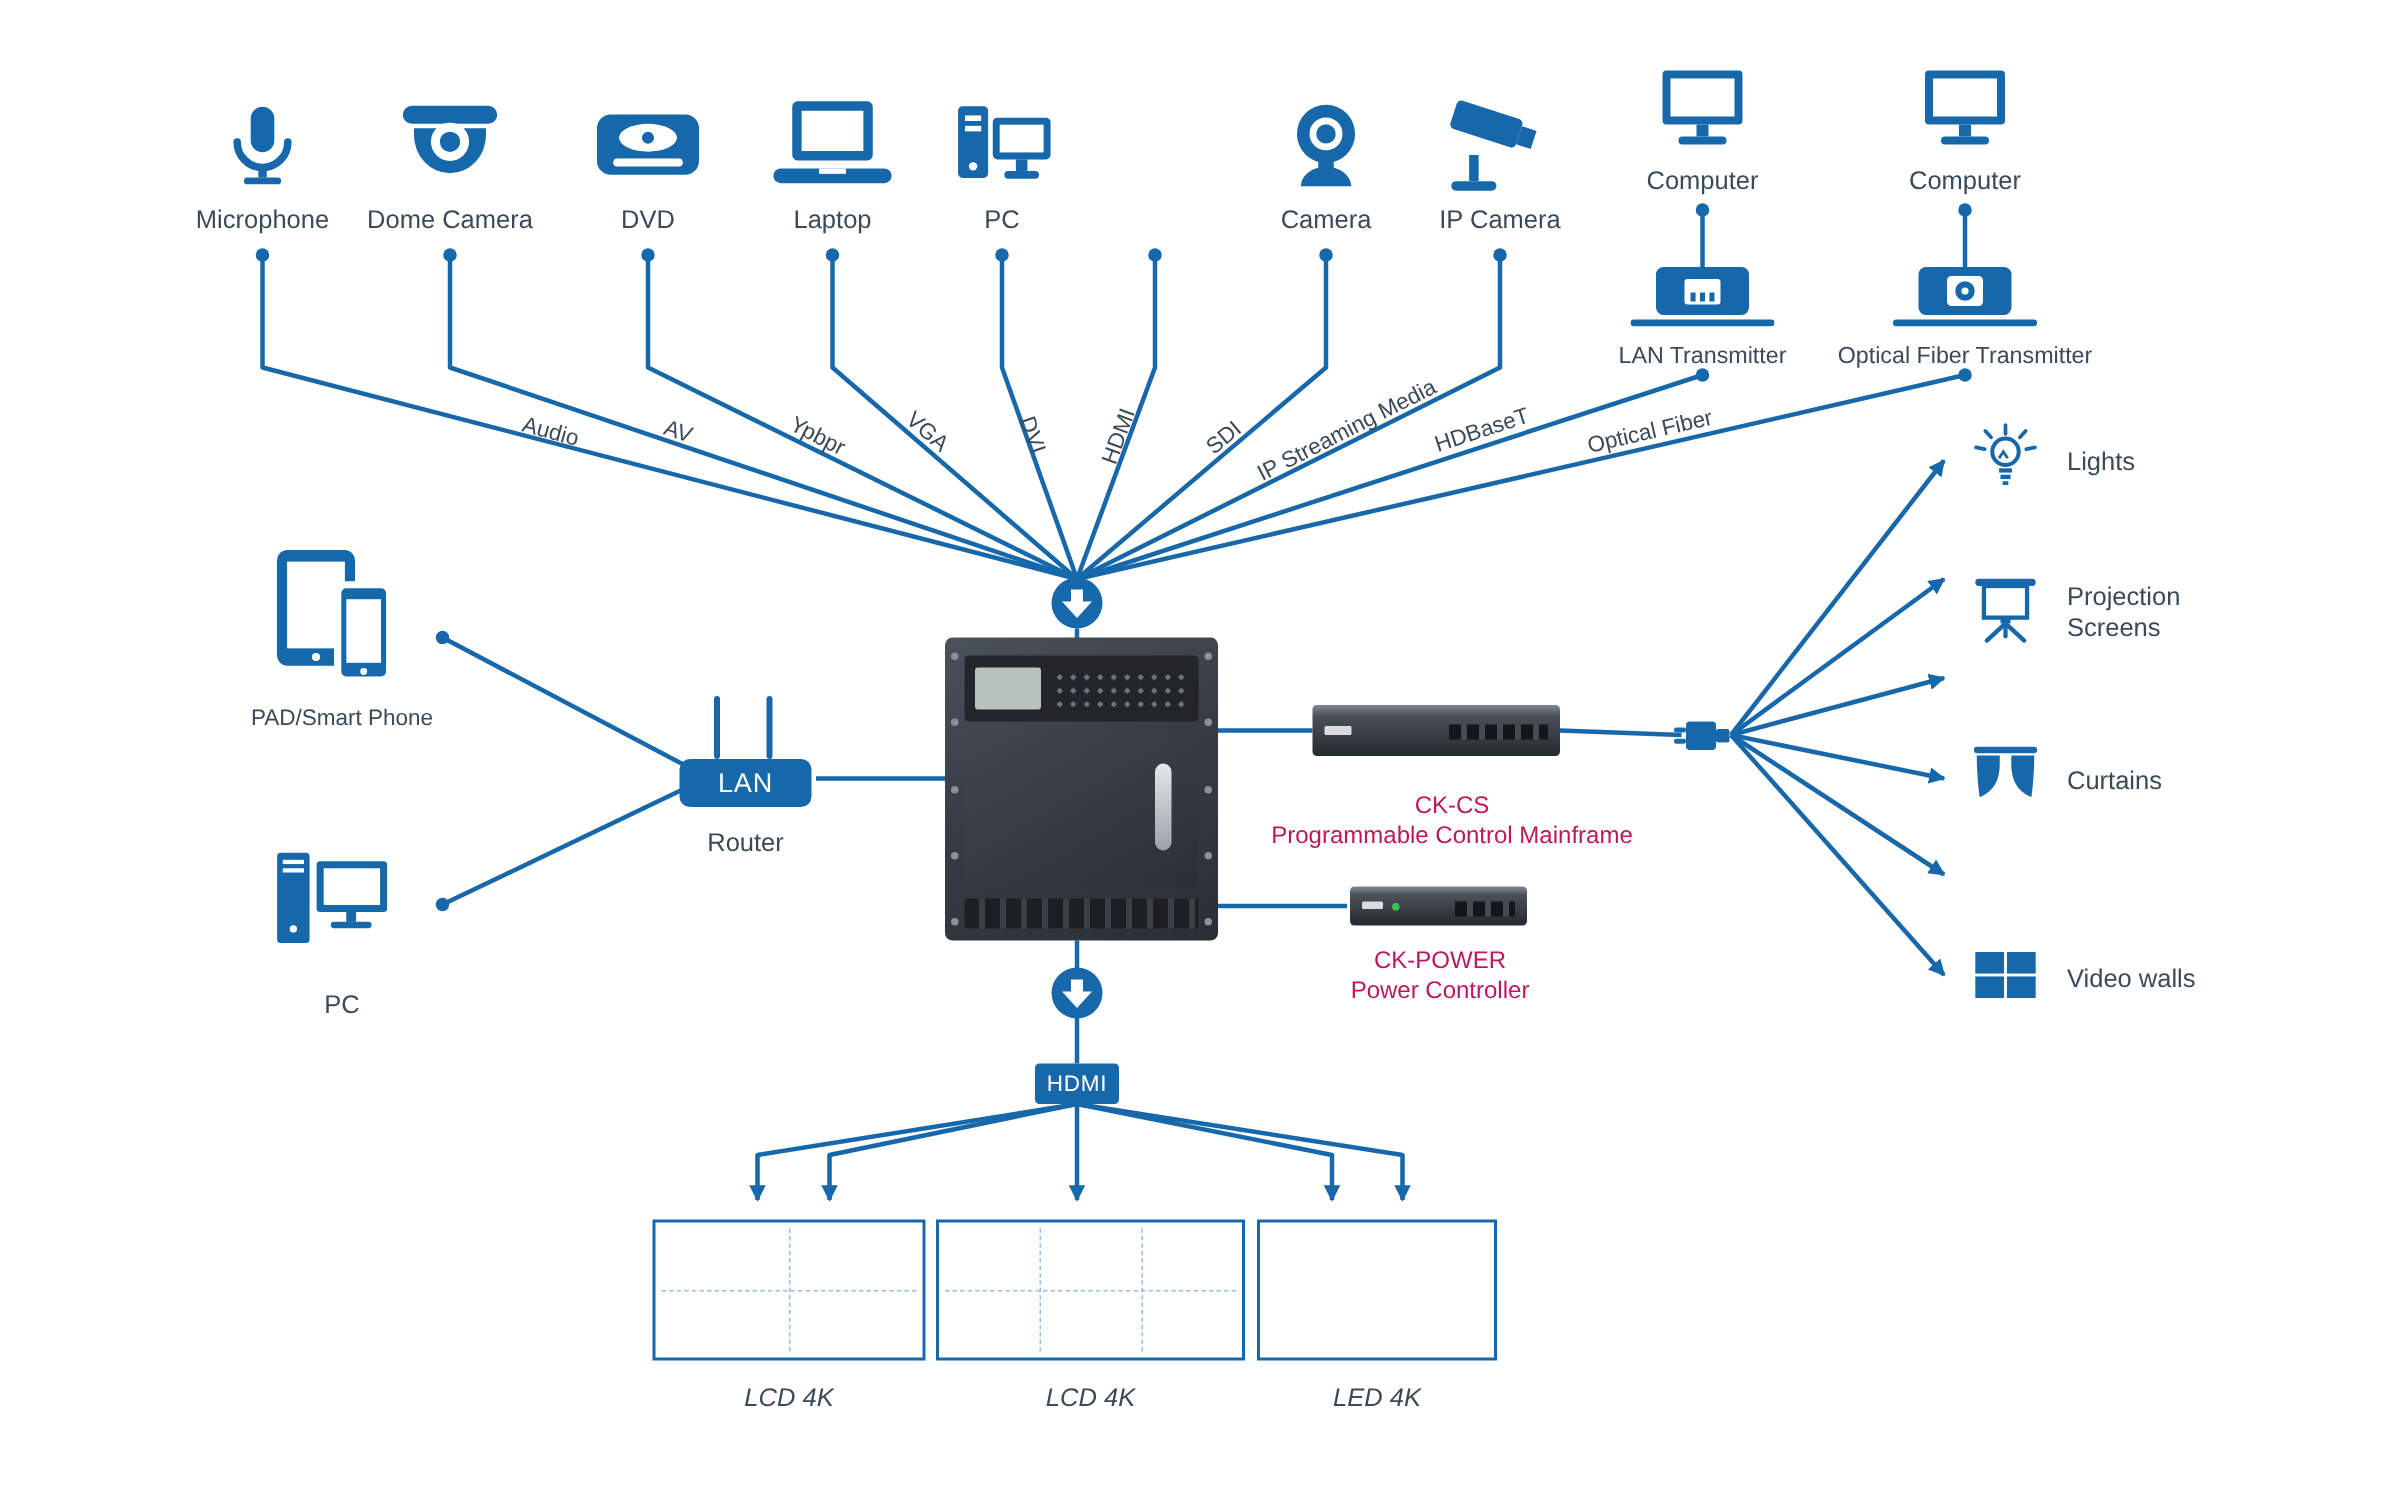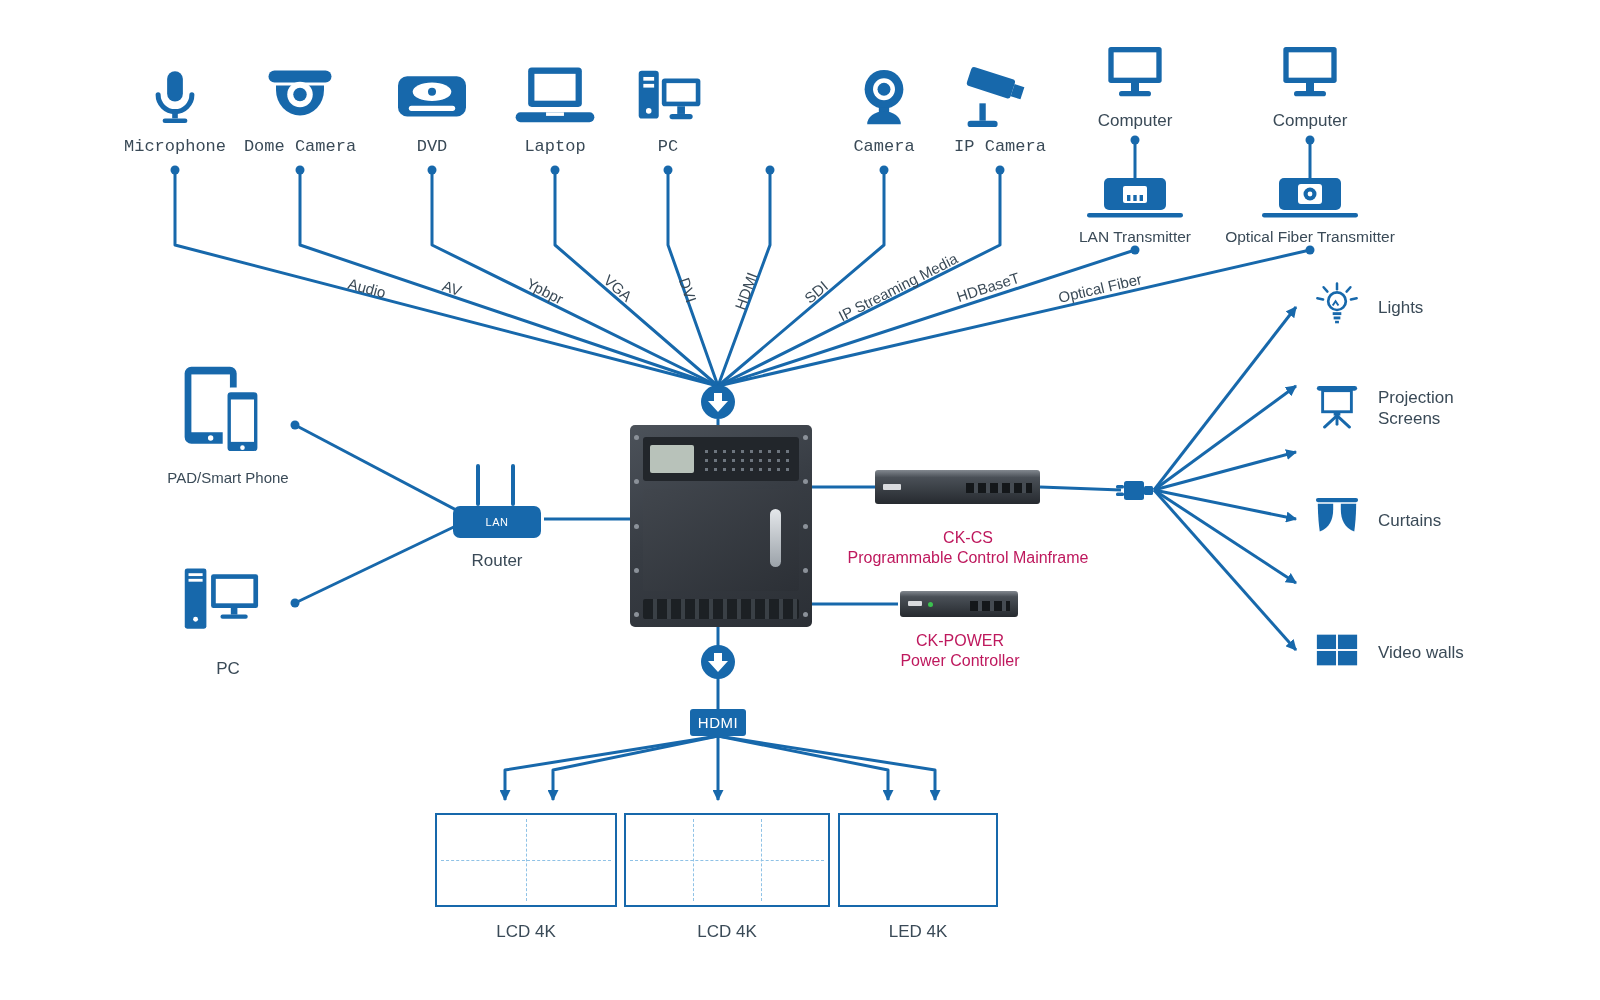--- a/index.html
+++ b/index.html
@@ -1,20 +1,20 @@
 <!DOCTYPE html>
 <html><head>
 <meta charset="utf-8">
 <style>
   html,body{margin:0;padding:0;background:#fff;}
   .canvas{position:relative;width:1600px;height:1000px;background:#fff;overflow:hidden;
           font-family:"Liberation Sans",sans-serif;color:#3a4a57;}
   .wires{position:absolute;left:0;top:0;width:1600px;height:1000px;}
   .node{position:absolute;text-align:center;}
-  .topdev{top:52px;width:150px;margin-left:-75px;font-family:Liberation Mono, monospace;}
+  .topdev{top:52px;width:150px;margin-left:-75px;}
   .compdev{top:40px;width:150px;margin-left:-75px;}
   .icon-box{height:80px;display:flex;align-items:flex-end;justify-content:center;}
   .icon-box svg,.icon svg{color:#1768ab;}
   .dev-label{font-size:17px;margin-top:5px;color:#3a4a57;}
   .sm-label{font-size:15.5px;margin-top:4px;color:#3a4a57;}
   .cable{position:absolute;font-size:15px;color:#3a4a57;white-space:nowrap;}
   .trans{top:176px;width:230px;margin-left:-115px;}
   
   .chassis{position:absolute;left:630px;top:425px;width:182px;height:202px;border-radius:5px;
            background:linear-gradient(155deg,#4c525a 0%,#383d44 45%,#2b2f35 100%);}
@@ -34,30 +34,30 @@
   .rack{position:absolute;border-radius:3px;background:linear-gradient(180deg,#82888f 0%,#4a5057 22%,#262a2f 100%);}
   .rack .logo{position:absolute;left:8px;top:40%;width:18px;height:6px;background:#d9dbde;border-radius:1px;}
   .rack .ports{position:absolute;right:8px;top:38%;height:10px;width:66px;
                background:repeating-linear-gradient(90deg,#14171a 0 8px,#454b52 8px 12px);}
   .rack .led{position:absolute;left:28px;top:42%;width:5px;height:5px;border-radius:50%;background:#3bc14f;}
   .ctrl-label{position:absolute;text-align:center;transform:translateX(-50%);font-size:16px;line-height:20px;color:#be185d;white-space:nowrap;}
   
   .display{position:absolute;top:813px;height:94px;background:#fff;border:2px solid #1768ab;box-sizing:border-box;}
   .vline{position:absolute;top:4px;bottom:4px;width:0;border-left:1.5px dashed #8fc2e6;}
   .hline{position:absolute;left:4px;right:4px;height:0;border-top:1.5px dashed #8fc2e6;}
-  .disp-label{position:absolute;top:922px;transform:translateX(-50%);font-size:17px;color:#3a4a57;}
+  .disp-label{position:absolute;top:922px;transform:translateX(-50%);font-size:17px;color:#3a4a57;font-style:italic;}
   
   .hdmi-badge{position:absolute;left:690px;top:709px;width:56px;height:27px;background:#1768ab;color:#fff;
               border-radius:3px;font-size:15px;display:flex;align-items:center;justify-content:center;letter-spacing:.5px;}
   
   .outnode{position:absolute;left:1314px;height:48px;display:flex;align-items:center;gap:18px;text-align:left;}
   .out-label{font-size:17px;color:#3a4a57;line-height:21px;}
   
   .router-lan{position:absolute;left:0;top:46px;width:96px;height:28px;display:flex;align-items:center;justify-content:center;
-              color:#fff;font-size:11px;letter-spacing:.5px;}
+              color:#fff;font-size:18px;letter-spacing:.5px;}
   .leftdev{width:160px;margin-left:-80px;}
 </style>
 </head>
 <body>
 
 <div class="canvas">
 
   <svg class="wires" viewBox="0 0 1600 1000">
     <defs>
       <marker id="arr" viewBox="0 0 10 10" refX="9" refY="5" markerWidth="11" markerHeight="11" markerUnits="userSpaceOnUse" orient="auto">

